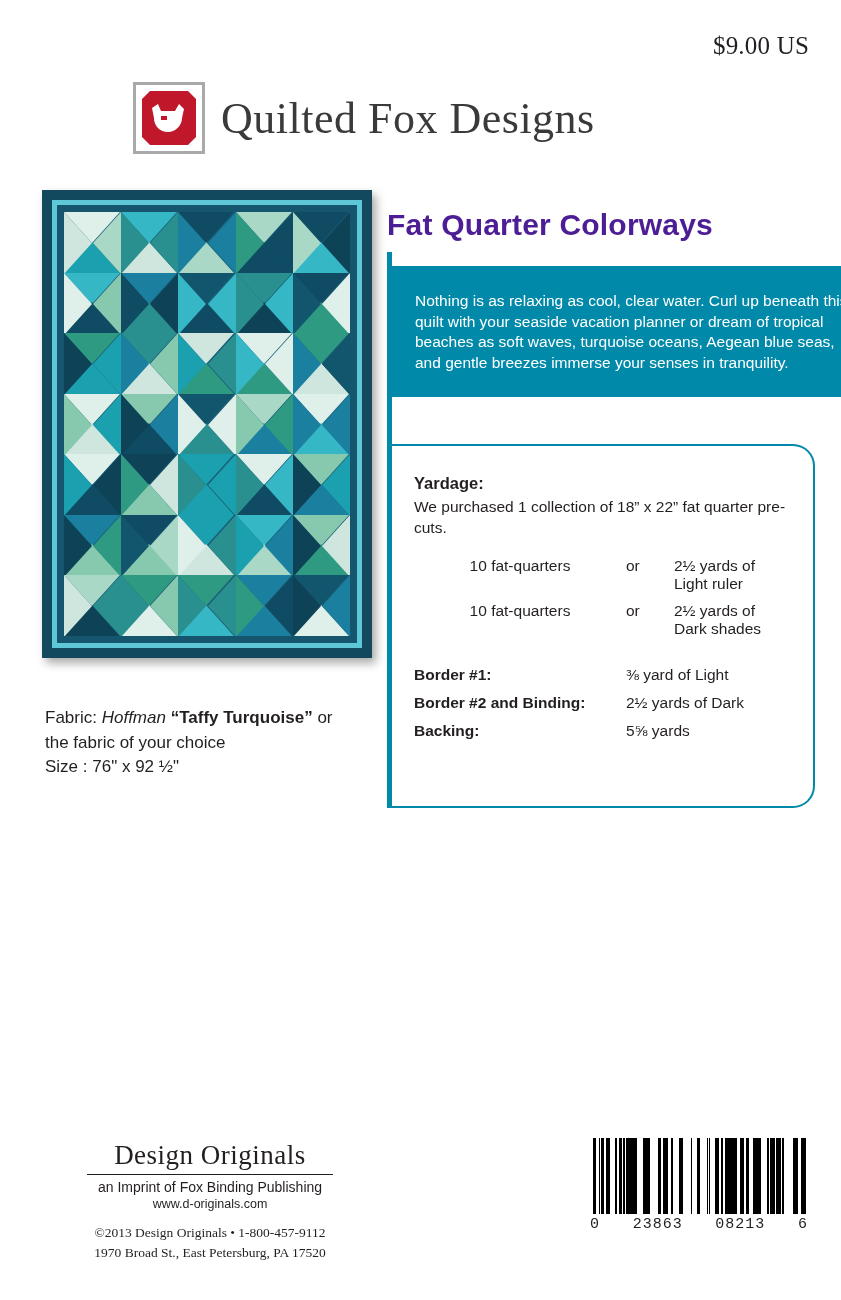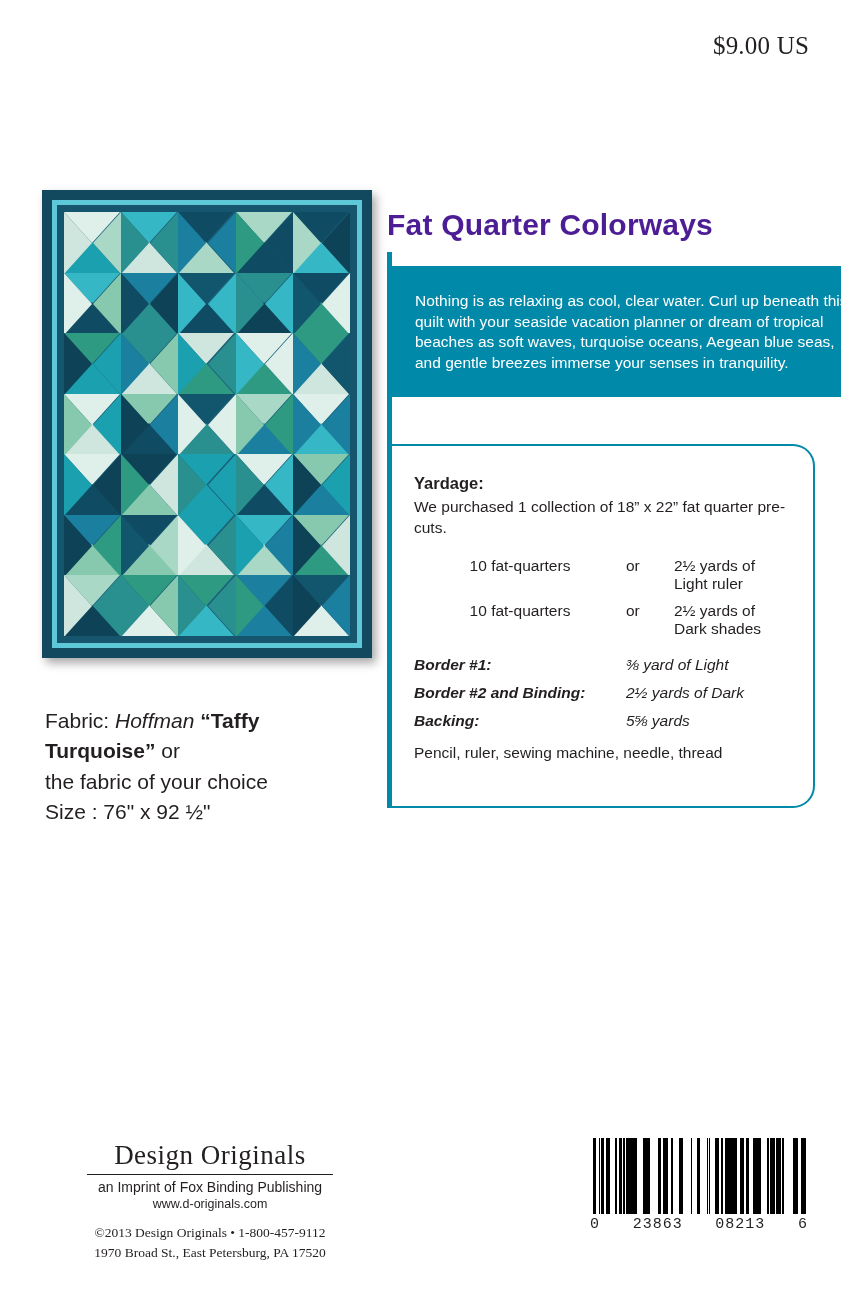--- a/index.html
+++ b/index.html
@@ -89,21 +89,21 @@
   .cell .tN { left:0; top:0; border-left: 28.6px solid transparent; border-right:28.6px solid transparent; border-top: 31px solid var(--n); }
   .cell .tS { left:0; bottom:0; border-left: 28.6px solid transparent; border-right:28.6px solid transparent; border-bottom: 31px solid var(--s); }
   .cell .tW { left:0; top:0; border-top: 31px solid transparent; border-bottom: 31px solid transparent; border-left: 28.6px solid var(--w); }
   .cell .tE { right:0; top:0; border-top: 31px solid transparent; border-bottom: 31px solid transparent; border-right: 28.6px solid var(--e); }
 
   
   .fabric-caption {
     position: absolute;
     left: 45px; top: 706px;
     width: 320px;
-    font-size: 21px;
+    font-size: 17px;
     line-height: 1.45;
     color: #231f20;
   }
   .fabric-caption .i { font-style: italic; }
   .fabric-caption .b { font-weight: bold; }
 
   .great-quilt {
     position: absolute;
     left: 45px; top: 814px;
     width: 320px;
@@ -155,21 +155,21 @@
   .spec-box h3 { margin:0 0 4px 0; font-size: 16.5px; font-weight: bold; }
   .spec-intro { font-size: 15.5px; line-height: 1.35; margin-bottom: 16px; }
 
   table.yard { width: 100%; border-collapse: collapse; font-size: 15.5px; }
   table.yard td { vertical-align: top; padding: 2px 0 7px 0; }
   td.qty { width: 212px; padding-left: 18px; text-align: center; }
   td.or  { width: 48px; }
   td.amt { }
   .amt .l2 { display:block; }
 
-  table.rows { width: 100%; border-collapse: collapse; font-size: 15.5px; margin-top: 6px; font-style: italic; }
+  table.rows { width: 100%; border-collapse: collapse; font-size: 15.5px; margin-top: 16px; }
   table.rows td { padding: 5px 0; vertical-align: top; }
   table.rows td.lbl { font-weight: bold; width: 212px; }
   .tools { font-size: 15.5px; margin-top: 9px; }
 
   
   .footer-left {
     position: absolute;
     left: 0; top: 1140px;
     width: 420px;
     text-align: center;
@@ -201,20 +201,34 @@
     letter-spacing: 1px;
   }
 </style>
 </head>
 <body>
 
 <div class="page">
 
   <div class="price">$9.00 US</div>
 
+  <div class="logo-wrap">
+    <div class="logo-mark">
+      <div class="sq"></div>
+      <div class="tri t-tl"></div>
+      <div class="tri t-tr"></div>
+      <div class="tri t-bl"></div>
+      <div class="tri t-br"></div>
+      <svg class="fox" viewBox="0 0 40 34">
+        <path d="M3 6 L9 2 L12 9 L26 9 L30 2 L35 7 L33 16 C33 24 26 30 19 30 C11 30 5 24 5 16 Z" fill="#ffffff"></path>
+        <path d="M12 14 L18 14 L18 18 L12 18 Z" fill="#c0172b"></path>
+      </svg>
+    </div>
+    <div class="logo-text">Quilted Fox Designs</div>
+  </div>
 
   <div class="quilt">
     <div class="border-outer"></div>
     <div class="border-mid"></div>
     <div class="border-in"></div>
     <div class="field" id="quilt-field">
         <div class="cell" style="--n: #dff0ea; --s: #1aa0ae; --w: #cfe6de; --e: #a9d9c6;">
           <i class="tN"></i>
           <i class="tS"></i>
           <i class="tW"></i>
@@ -468,21 +482,20 @@
             <td class="lbl">Border #2 and Binding:</td>
             <td class="val">2½ yards of Dark</td>
           </tr>
           <tr>
             <td class="lbl">Backing:</td>
             <td class="val">5⅝ yards</td>
           </tr>
         </tbody>
     </table>
 
-    <div class="tools">Pencil, ruler, sewing machine, needle, thread</div>
   </div>
 
   <div class="footer-left">
     <div class="do-logo">Design Originals</div>
     <div class="do-rule"></div>
     <div class="imprint">an Imprint of Fox Binding Publishing</div>
     <div class="site">www.d-originals.com</div>
     <div class="addr">
       <span>©2013 Design Originals • 1-800-457-9112</span><br>
       <span>1970 Broad St., East Petersburg, PA 17520</span>

